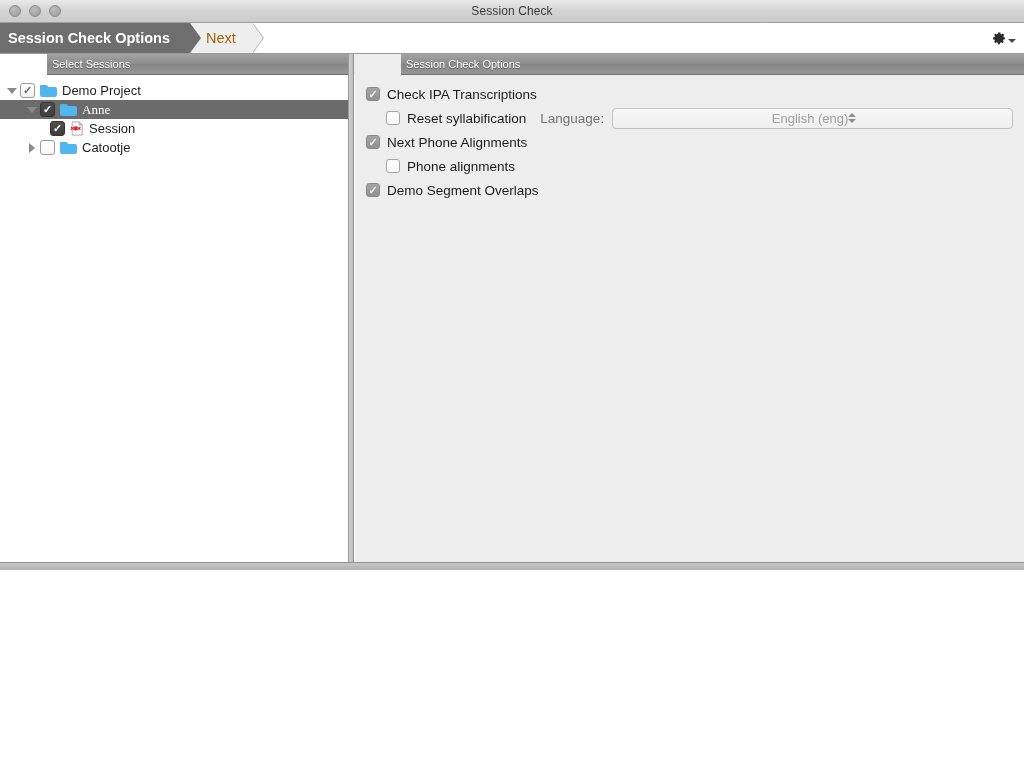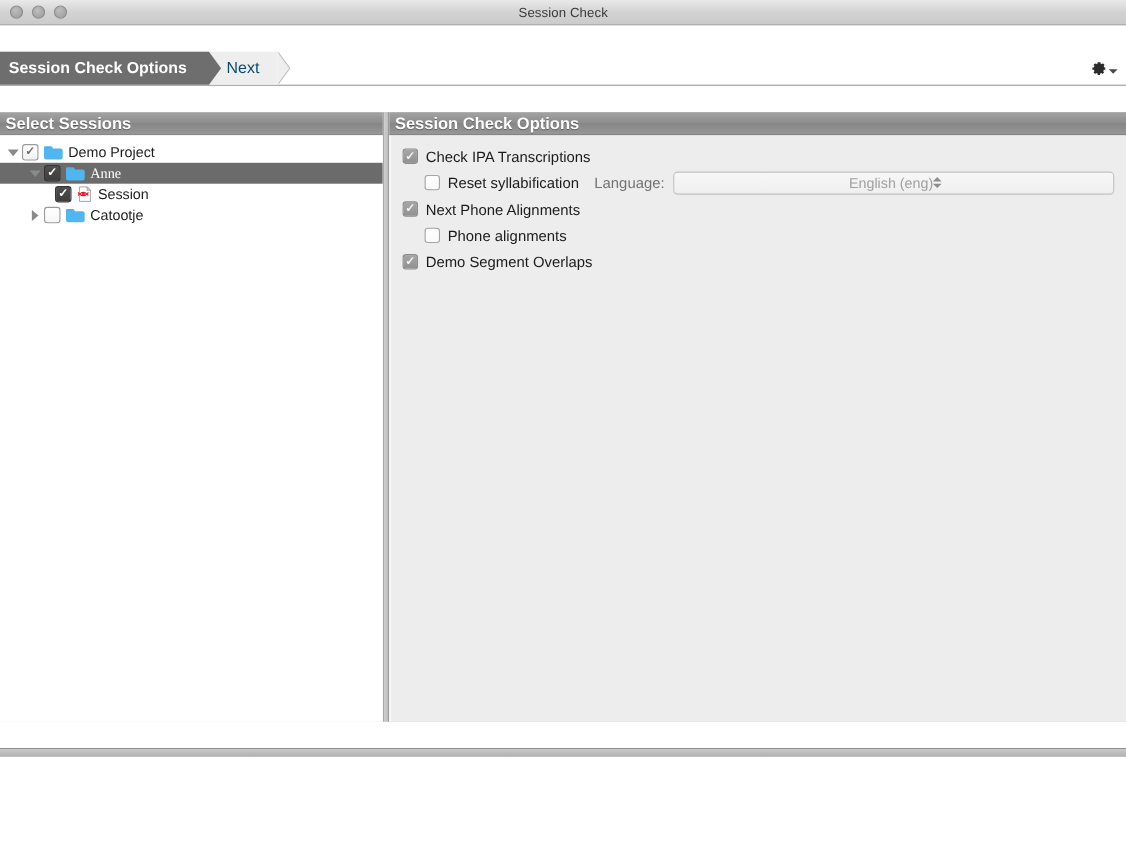--- a/index.html
+++ b/index.html
@@ -10,26 +10,25 @@
     width: 1024px;
     height: 768px;
     overflow: hidden;
     font-family: "Liberation Sans", sans-serif;
     background: #ffffff;
     -webkit-font-smoothing: antialiased;
   }
 
   .window {
     width: 1024px;
-    height: 688px;
+    height: 570px;
     position: relative;
     display: flex;
     flex-direction: column;
     background: #ffffff;
-    gap: 24px;
   }
 
   
   .titlebar {
     height: 22px;
     flex: 0 0 22px;
     background: linear-gradient(to bottom, #e9e9e9 0%, #d3d3d3 50%, #cbcbcb 100%);
     border-bottom: 1px solid #a0a0a0;
     display: flex;
     align-items: center;
@@ -93,21 +92,21 @@
     top: 0;
     width: 0;
     height: 0;
     border-top: 15px solid transparent;
     border-bottom: 15px solid transparent;
     border-left: 11px solid #6e6e6e;
     z-index: 3;
   }
   .crumb-next {
     background: #eeeeee;
-    color: #0c4a6e;
+    color: #a16207;
     padding: 0 16px 0 16px;
     margin-left: 0;
   }
   .crumb-next .crumb-arrow-outline {
     position: absolute;
     right: -11px;
     top: 0;
     width: 0;
     height: 0;
     border-top: 15px solid transparent;
@@ -171,27 +170,28 @@
     background: #ededed;
     min-height: 0;
   }
 
   .section-header {
     flex: 0 0 21px;
     height: 21px;
     background: linear-gradient(to bottom, #a3a3a3 0%, #8d8d8d 48%, #868686 52%, #979797 100%);
     border-bottom: 1px solid #6f6f6f;
     color: #ffffff;
-    font-size: 15px;
-    font-weight: bold;
+    font-size: 11px;
+    font-weight: normal;
     display: flex;
     align-items: center;
     padding-left: 5px;
     text-shadow: 0 1px 0 rgba(0,0,0,0.35);
     box-sizing: border-box;
+    margin-left: 47px;
   }
 
   .pane-body-left {
     flex: 1 1 auto;
     background: #ffffff;
     overflow: hidden;
     padding-top: 6px;
     min-height: 0;
   }
   .pane-body-right {

